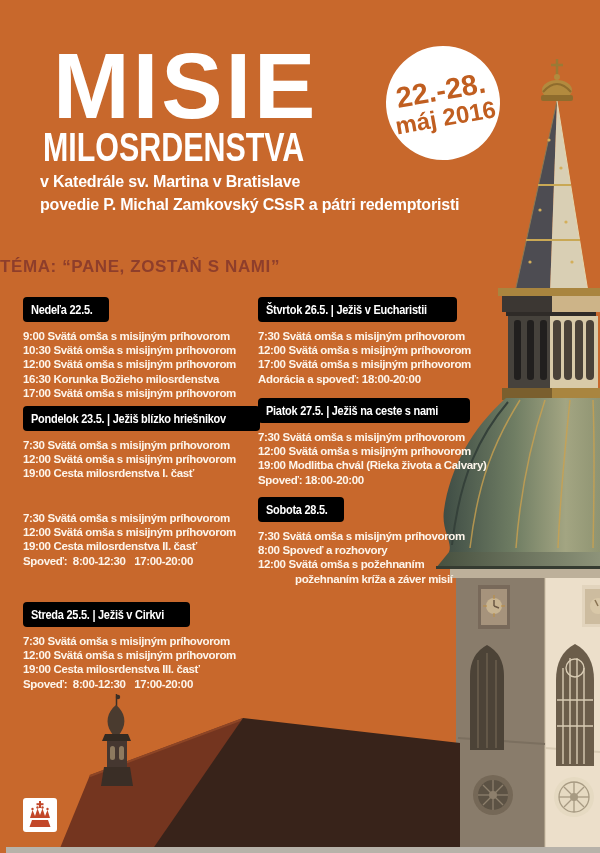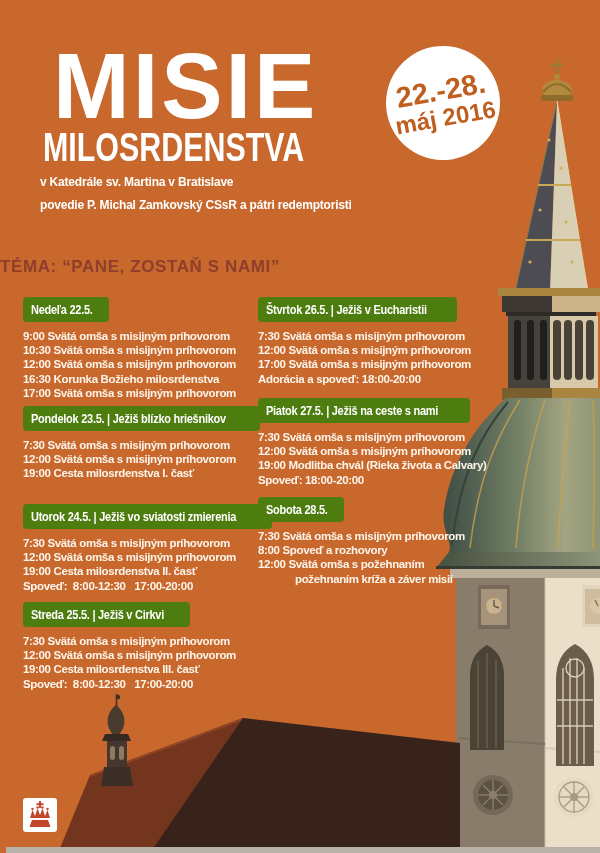--- a/index.html
+++ b/index.html
@@ -17,21 +17,21 @@
     letter-spacing:3px;line-height:1;text-align:center;
   }
   .title2{
     left:43px;top:127px;
     font-size:40px;font-weight:bold;color:#ffffff;
     line-height:1;transform:scaleX(0.76);transform-origin:0 0;
     white-space:nowrap;
   }
   .subtitle{
     left:40px;top:171px;color:#ffffff;font-weight:bold;
-    font-size:12px;line-height:22.5px;letter-spacing:-0.2px;
+    font-size:16px;line-height:22.5px;letter-spacing:-0.2px;
     z-index:3;
   }
   .badge{
     left:386px;top:46px;width:114px;height:114px;border-radius:50%;
     background:#ffffff;z-index:4;
     display:flex;flex-direction:column;justify-content:center;align-items:center;
     transform:rotate(-10deg);
     color:#c05e20;font-weight:bold;text-align:center;
   }
   .badge .b1{font-size:29px;line-height:30px;}
@@ -39,21 +39,21 @@
   .theme{
     left:0;top:257px;width:500px;
     color:#8e3e2b;font-weight:bold;font-size:17px;letter-spacing:0.6px;
     z-index:3;white-space:nowrap;
   }
   
   .block{position:absolute;z-index:3;}
   .col-l{left:23px;width:236px;}
   .col-r{left:258px;width:260px;}
   .hdr{
-    display:inline-block;background:#4d7c0f;border-radius:4px;
+    display:inline-block;background:#000000;border-radius:4px;
     padding:3px 8px 4px 8px;white-space:nowrap;
   }
   .hdr span{
     display:inline-block;color:#ffffff;font-weight:bold;font-size:12.5px;
     letter-spacing:-0.3px;transform:scaleX(0.88);transform-origin:0 50%;
     white-space:nowrap;
   }
   .lines{margin-top:7px;}
   .line{
     color:#fdf5eb;font-weight:bold;font-size:11.5px;line-height:14.2px;
@@ -262,21 +262,20 @@
 <div class="block col-l" style="top:406px">
   <div class="hdr"><span>Pondelok 23.5. | Ježiš blízko hriešnikov</span></div>
   <div class="lines">
     <div class="line">7:30 Svätá omša s misijným príhovorom</div>
     <div class="line">12:00 Svätá omša s misijným príhovorom</div>
     <div class="line">19:00 Cesta milosrdenstva I. časť</div>
   </div>
 </div>
 
 <div class="block col-l" style="top:504px">
-  <div class="hdr"><span>Utorok 24.5. | Ježiš vo sviatosti zmierenia</span></div>
   <div class="lines">
     <div class="line">7:30 Svätá omša s misijným príhovorom</div>
     <div class="line">12:00 Svätá omša s misijným príhovorom</div>
     <div class="line">19:00 Cesta milosrdenstva II. časť</div>
     <div class="line">Spoveď:  8:00-12:30   17:00-20:00</div>
   </div>
 </div>
 
 <div class="block col-l" style="top:602px">
   <div class="hdr"><span>Streda 25.5. | Ježiš v Cirkvi</span></div>

